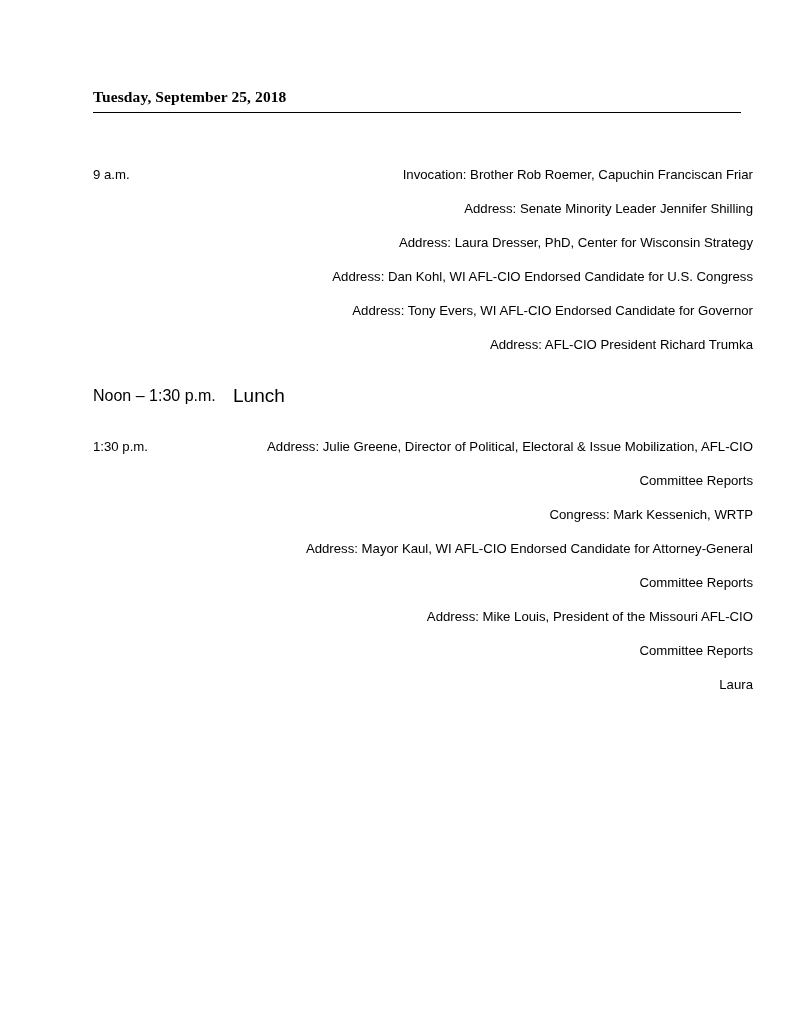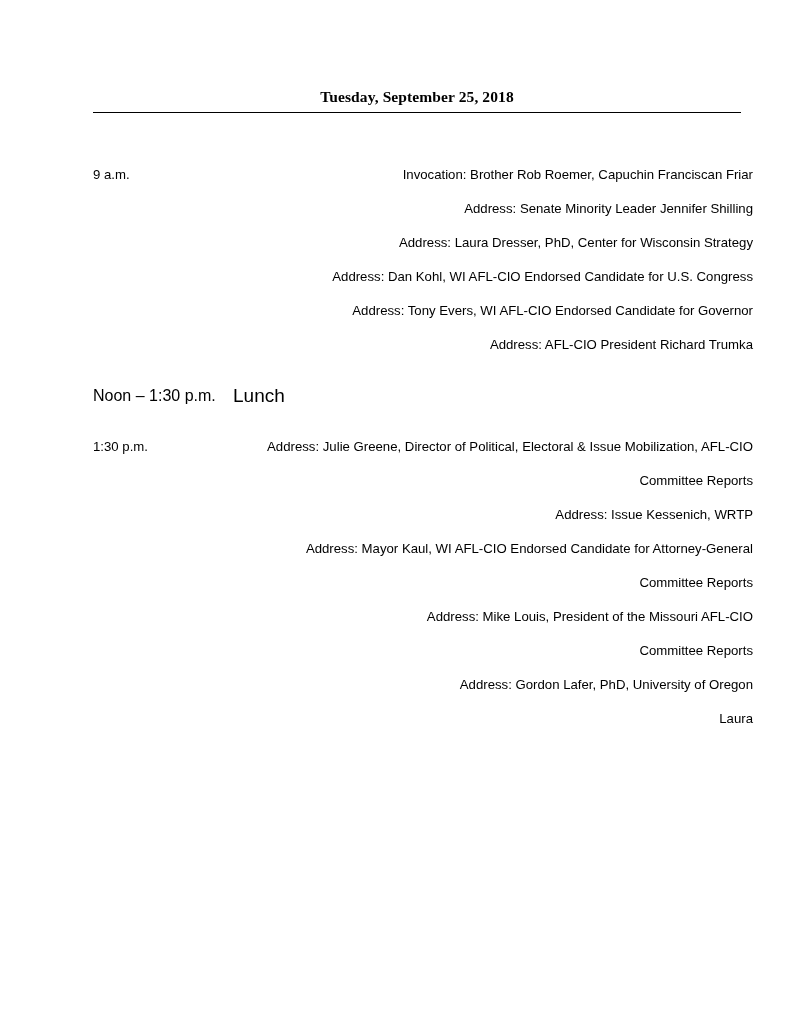--- a/index.html
+++ b/index.html
@@ -19,21 +19,20 @@
     position: relative;
     width: 800px;
     height: 1035px;
     background: #ffffff;
   }
   .doc-title-wrap {
     position: absolute;
     left: 93px;
     top: 88px;
     width: 648px;
-    text-align: center;
   }
   .doc-title {
     font-family: "Liberation Serif", serif;
     font-weight: bold;
     font-size: 15.5px;
     letter-spacing: 0.1px;
     padding-bottom: 6px;
     color: #000;
   }
   .title-rule {
@@ -120,24 +119,23 @@
       <div class="lunch-label">Lunch</div>
     </div>
 
     <div class="block-gap-b"></div>
 
     <div class="block">
       <div class="time-col">1:30 p.m.</div>
       <div class="items-col">
         <div class="item">Address: Julie Greene, Director of Political, Electoral &amp; Issue Mobilization, AFL-CIO</div>
         <div class="item">Committee Reports</div>
-        <div class="item">Address: Issue Kessenich, WRTP</div>
+        <div class="item">Congress: Mark Kessenich, WRTP</div>
         <div class="item">Address: Mayor Kaul, WI AFL-CIO Endorsed Candidate for Attorney-General</div>
         <div class="item">Committee Reports</div>
         <div class="item">Address: Mike Louis, President of the Missouri AFL-CIO</div>
         <div class="item">Committee Reports</div>
-        <div class="item">Address: Gordon Lafer, PhD, University of Oregon</div>
         <div class="item">Laura</div>
       </div>
     </div>
 
   </div>
 </div>
 
 </body></html>

